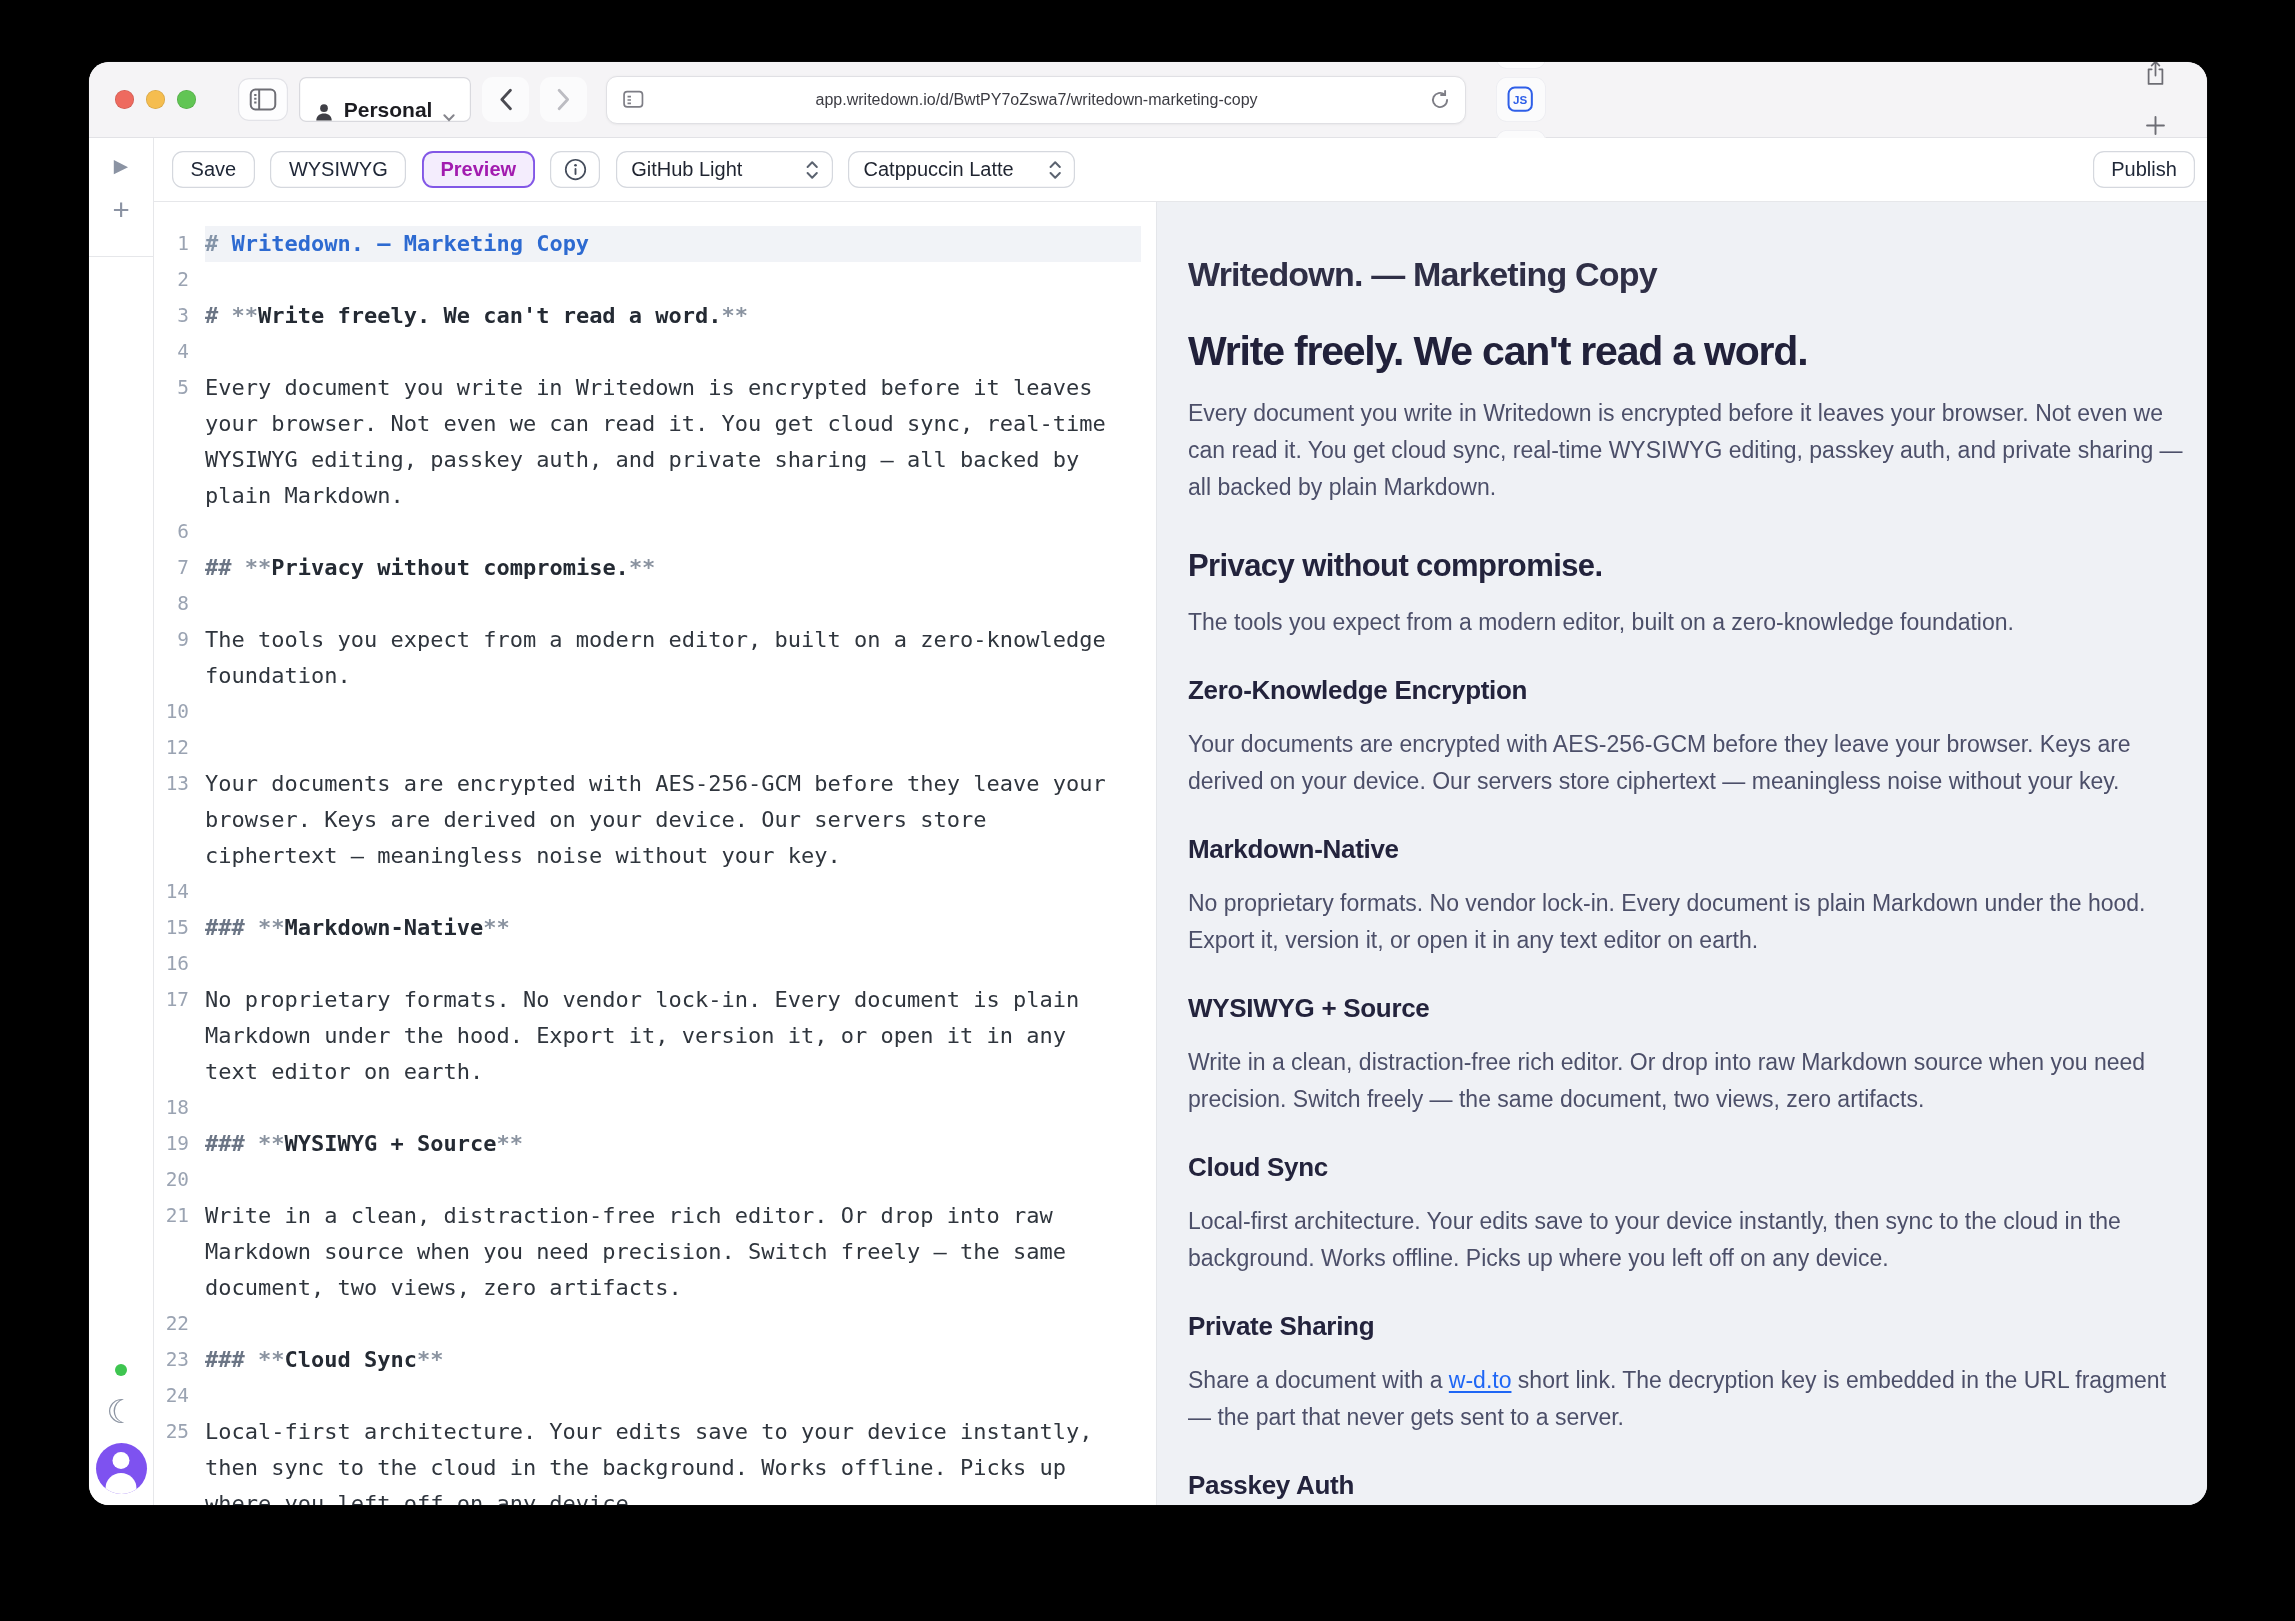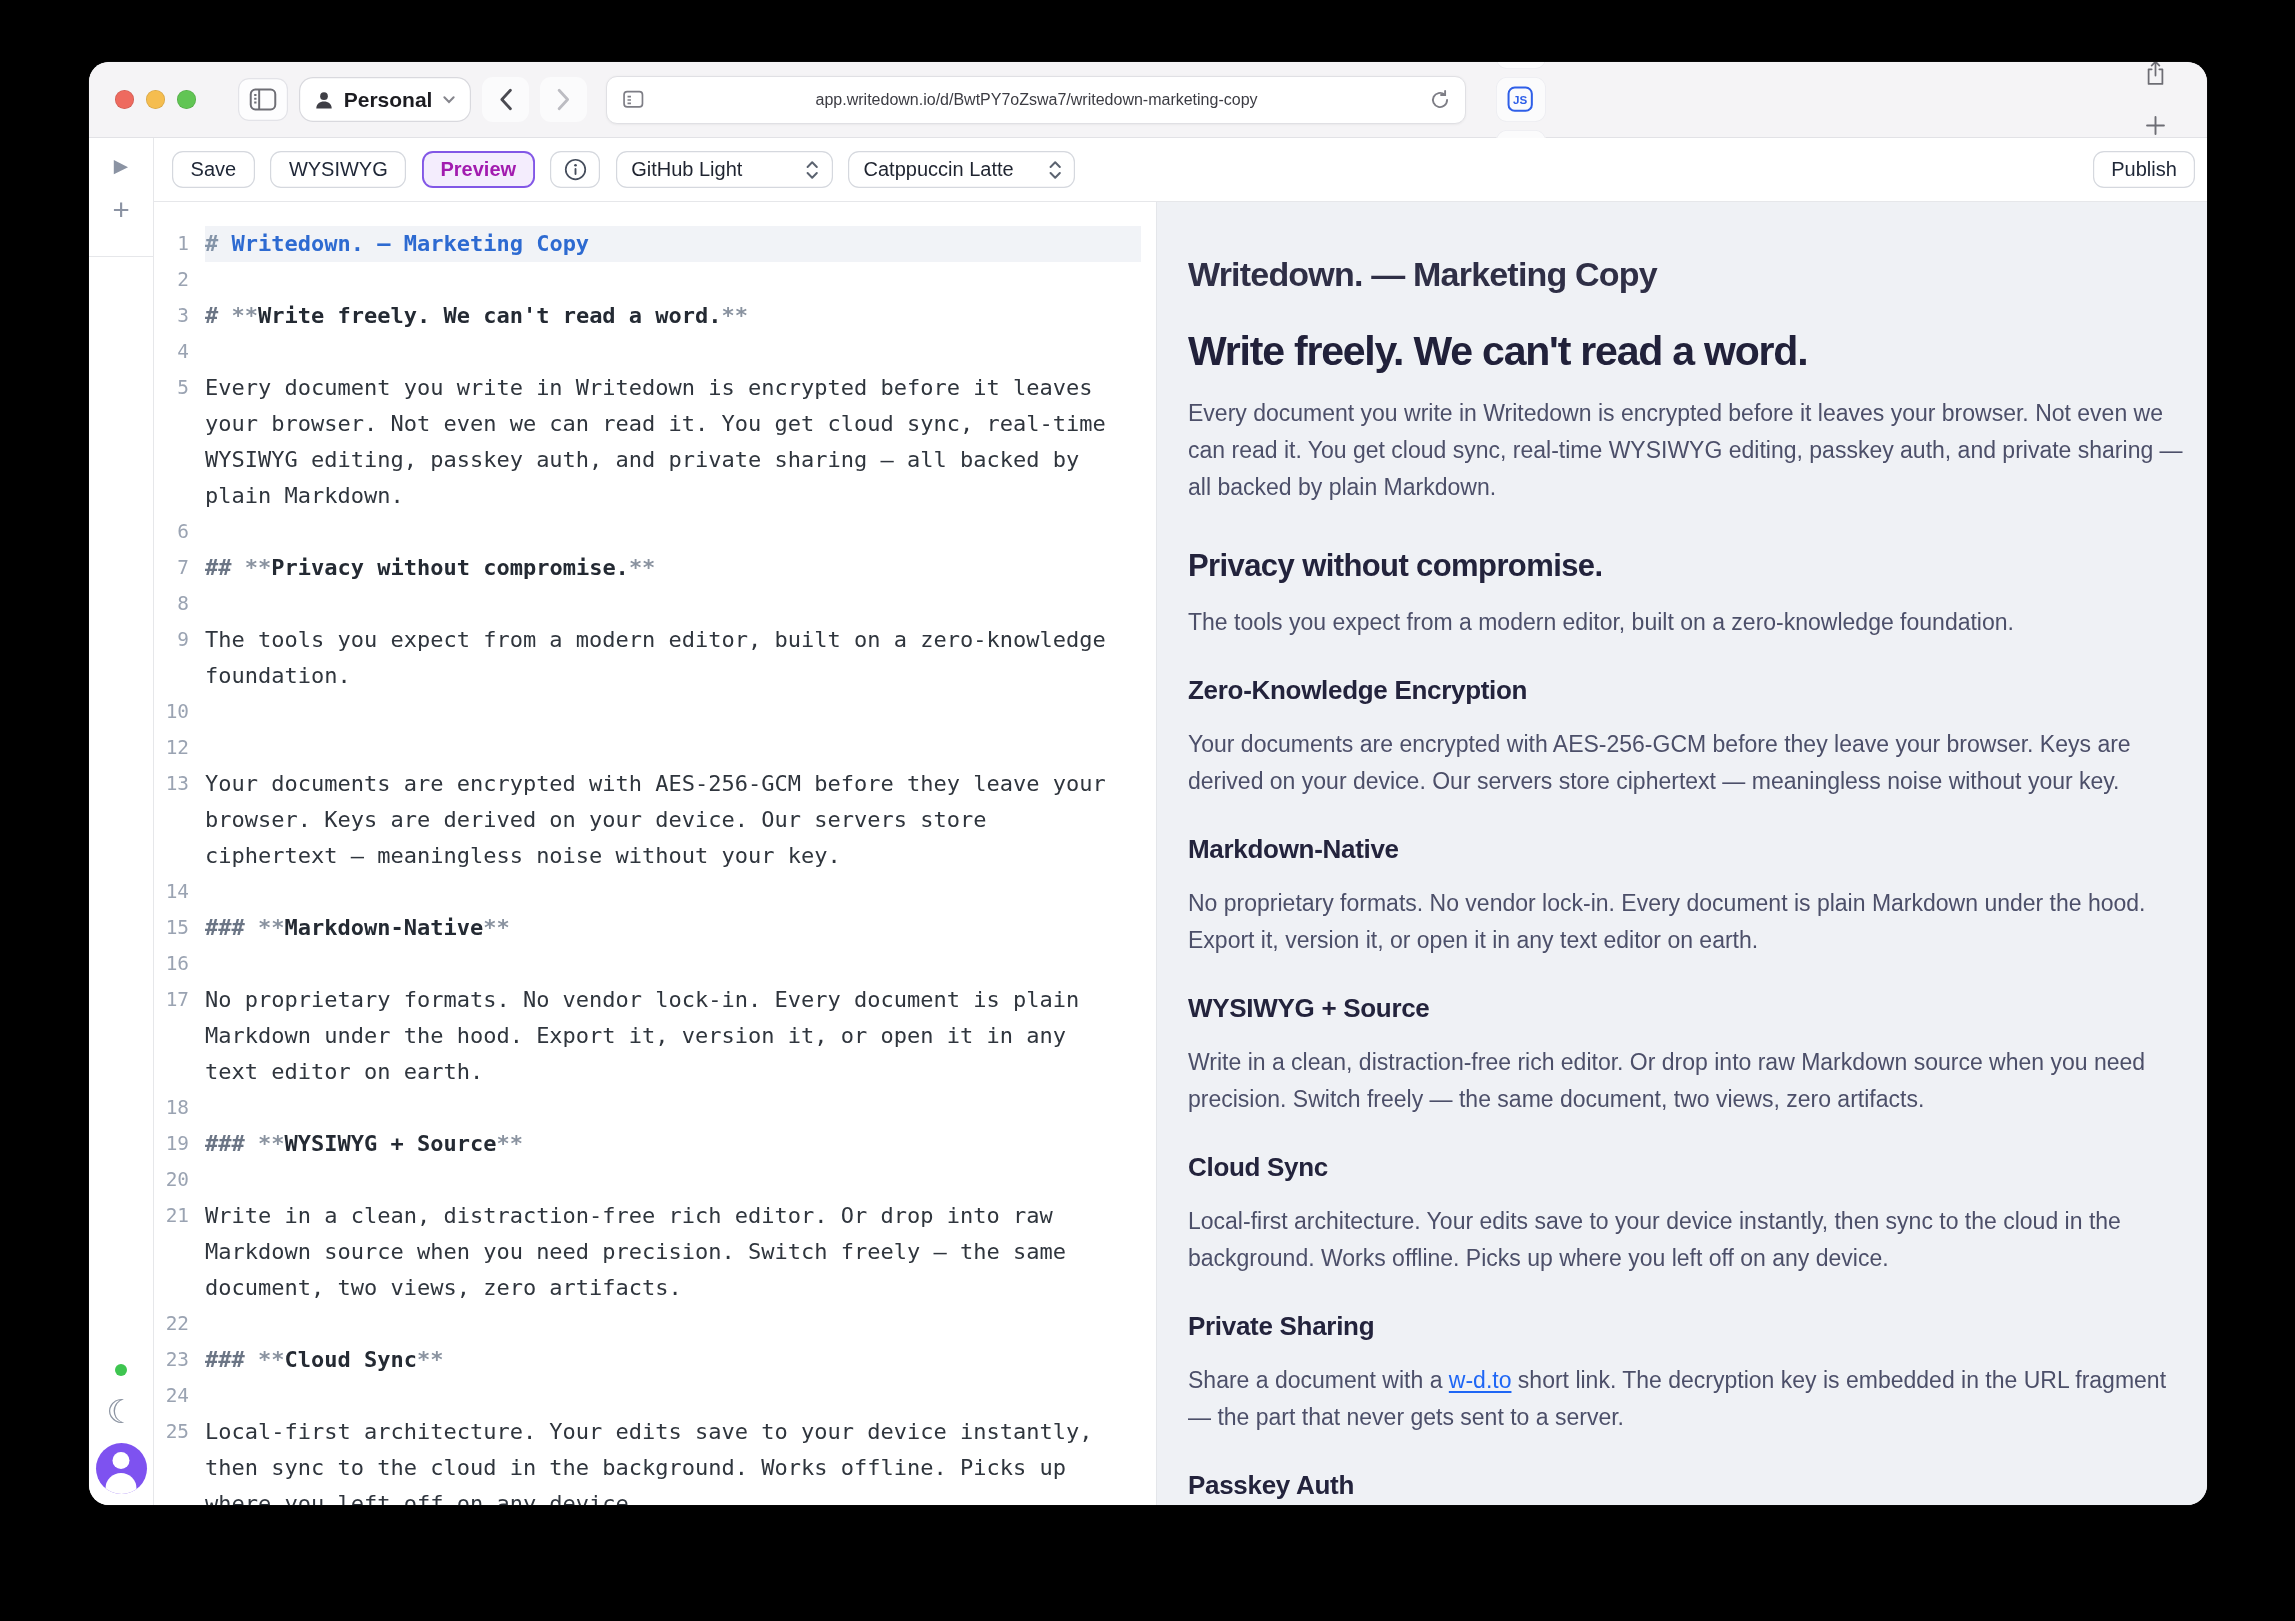--- a/index.html
+++ b/index.html
@@ -11,22 +11,22 @@
     display:flex;flex-direction:column;}
 
   
   .titlebar{height:76px;flex:0 0 76px;background:#f5f4f6;border-bottom:0.8px solid #e2e2e6;
     display:flex;align-items:center;padding:0 26.4px;gap:11px;}
   .traffic{display:flex;gap:12.4px;margin-right:31px;}
   .light{width:18.6px;height:18.6px;border-radius:50%;box-shadow:inset 0 0 0 0.8px rgba(0,0,0,.12);}
   .tb-btn{height:43px;border:0;background:transparent;border-radius:11px;display:flex;align-items:center;
     justify-content:center;padding:0 11px;cursor:pointer;}
   .tb-btn.boxed{background:#fdfdfe;box-shadow:inset 0 0 0 1.2px #e3e3e8;}
-  .profile{height:45px;background:#fff;box-shadow:inset 0 0 0 1.2px #d9d9de;border-radius:14px;border:0;
-    display:flex;align-items:center;gap:9.3px;padding:0 15.5px;font-family:inherit;}
+  .profile{height:45px;background:#fff;box-shadow:inset 0 0 0 1.2px #d9d9de;border-radius:7px;border:0;
+    display:flex;align-items:flex-end;gap:9.3px;padding:0 15.5px;font-family:inherit;}
   .profile .label{font-size:21px;font-weight:bold;color:#1c1c21;}
   .navbtn{width:47px;height:45px;border:0;border-radius:11px;background:#fbfbfc;display:flex;
     align-items:center;justify-content:center;}
   .urlbar{flex:0 0 auto;width:860px;height:48px;margin-left:7.8px;background:#fff;border:0.8px solid #e0e0e4;
     border-radius:11px;display:flex;align-items:center;padding:0 14px;box-shadow:0 0.8px 2.3px rgba(0,0,0,.05);}
   .urlbar .url{flex:1;text-align:center;font-size:16px;color:#3c3c43;white-space:nowrap;overflow:hidden;}
   .extgroup,.sysgroup{display:flex;align-items:flex-start;gap:7.8px;flex-direction:column;}
   .extgroup{margin-left:18.6px;}
   .sysgroup{margin-left:auto;}
   .extbtn{width:50px;height:45px;border:0;border-radius:11px;background:#fbfbfc;

